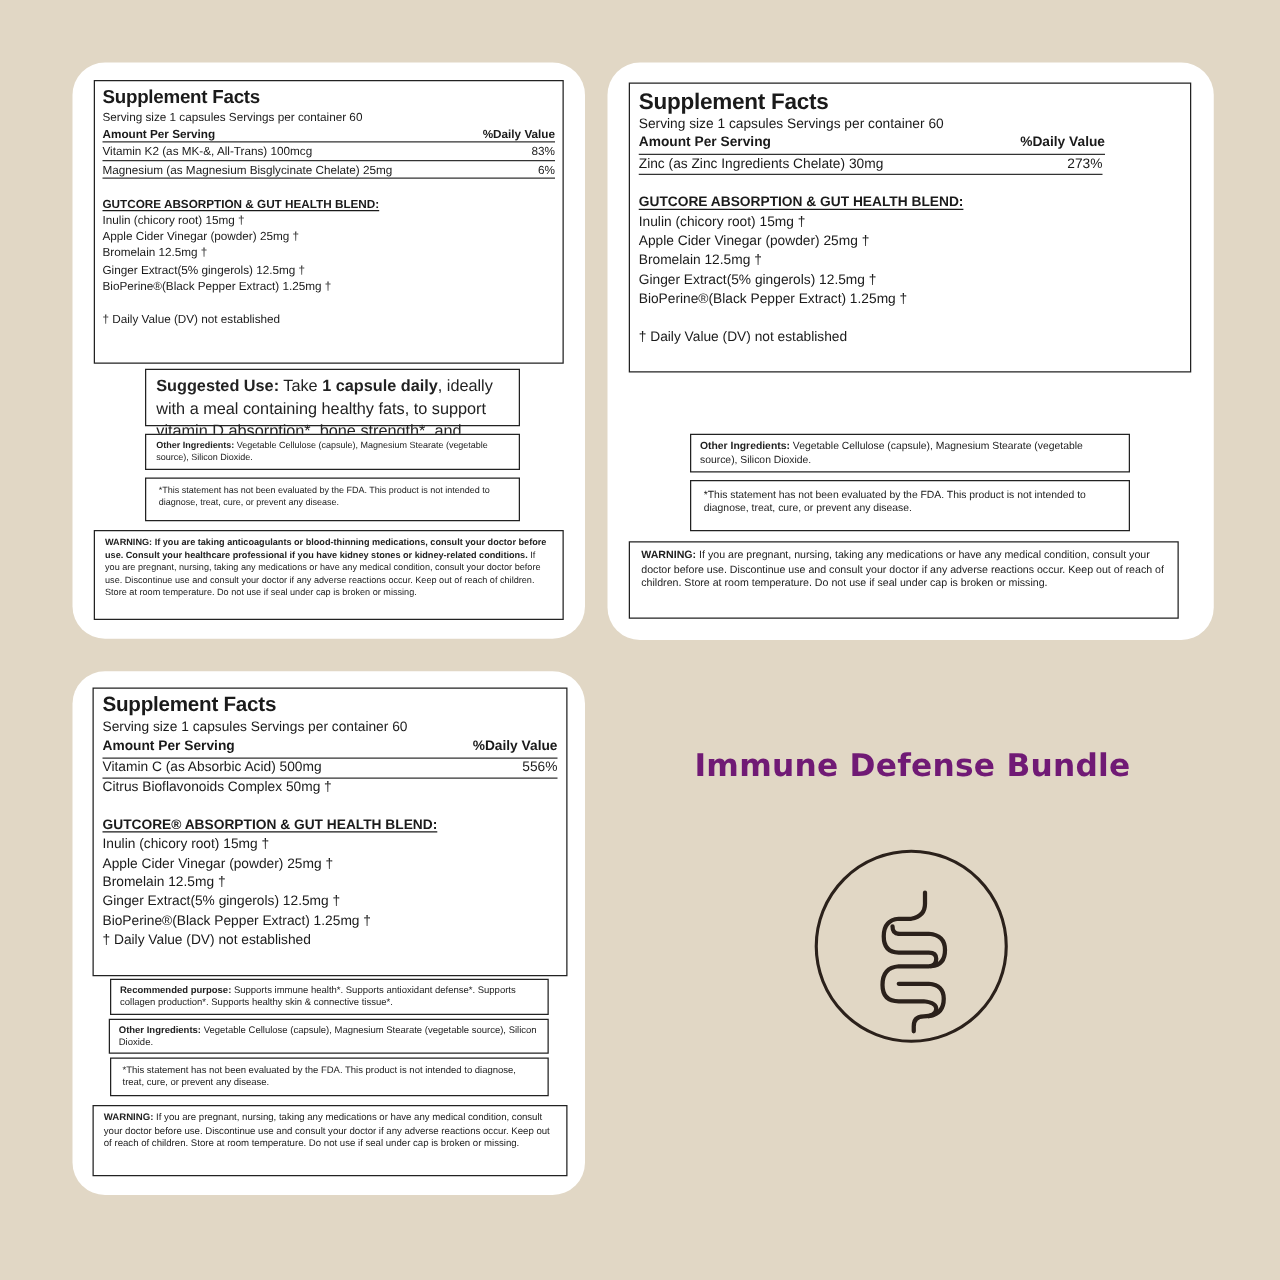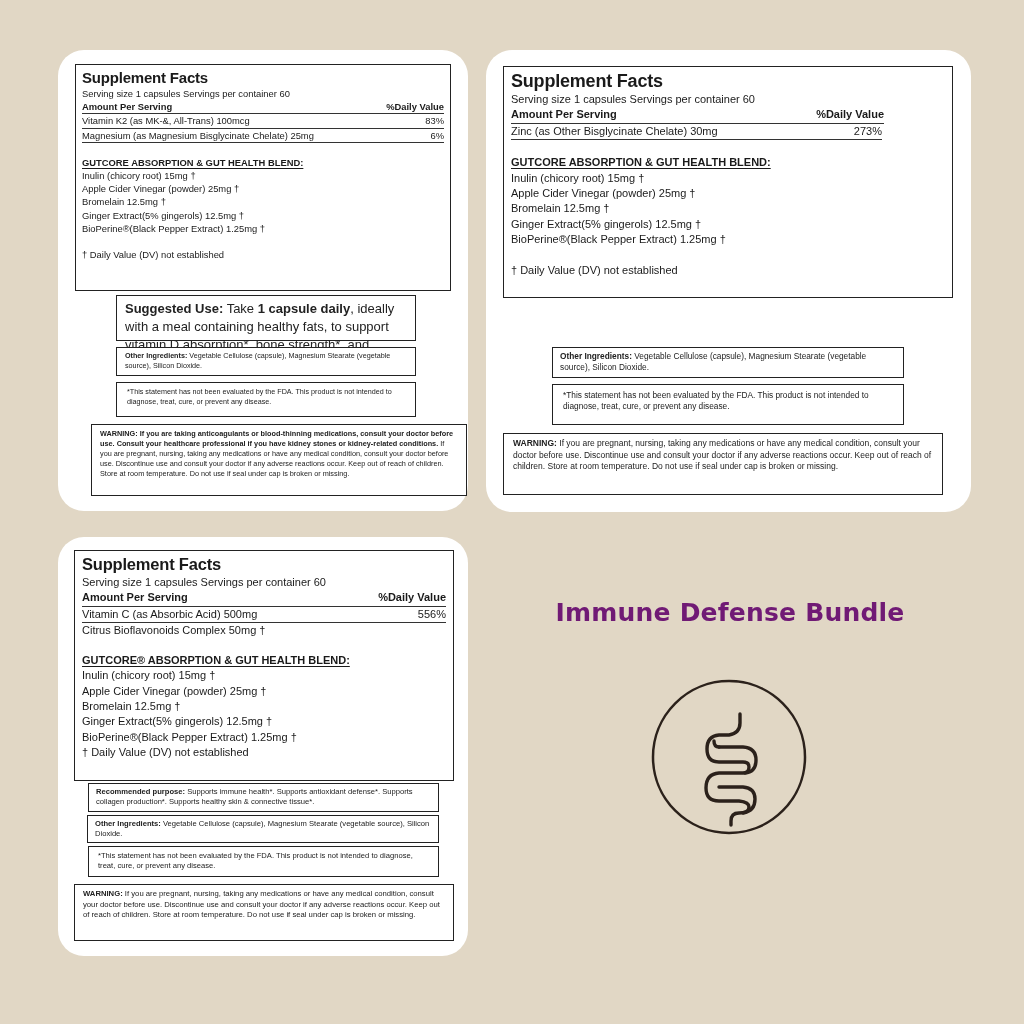--- a/index.html
+++ b/index.html
@@ -44,21 +44,21 @@
   }
   .note b { font-weight: bold; }
 
   
   #c1 { left: 58px; top: 50px; width: 410px; height: 461px; }
   #c1 .facts { left: 17px; top: 14px; width: 376px; height: 227px; padding: 3px 6px 0 6px; font-size: 9.4px; line-height: 13.2px; }
   #c1 .facts .title { font-size: 15px; line-height: 19px; }
   #c1 .n1 { left: 58px; top: 245px; width: 300px; height: 46px; font-size: 13px; padding: 4px 8px; }
   #c1 .n2 { left: 58px; top: 297px; width: 300px; height: 29px; font-size: 7.2px; padding: 3px 8px; }
   #c1 .n3 { left: 58px; top: 332px; width: 300px; height: 35px; font-size: 7.2px; padding: 4px 10px; }
-  #c1 .n4 { left: 33px; top: 374px; width: 376px; height: 72px; font-size: 7.3px; padding: 4px 8px; }
+  #c1 .n4 { left: 17px; top: 374px; width: 376px; height: 72px; font-size: 7.3px; padding: 4px 8px; }
 
   
   #c2 { left: 486px; top: 50px; width: 485px; height: 462px; }
   #c2 .facts { left: 17px; top: 16px; width: 450px; height: 232px; padding: 3px 7px 0 7px; font-size: 11px; line-height: 15.4px; }
   #c2 .facts .title { font-size: 18px; line-height: 22px; }
   #c2 .n1 { left: 66px; top: 254px; width: 350px; height: 38px; font-size: 8.3px; padding: 4px 8px; }
   #c2 .n2 { left: 66px; top: 297px; width: 352px; height: 31px; font-size: 8.3px; padding: 3px 7px; }
   #c2 .n3 { left: 66px; top: 334px; width: 352px; height: 41px; font-size: 8.3px; padding: 5px 10px; }
   #c2 .n4 { left: 17px; top: 383px; width: 440px; height: 62px; font-size: 8.5px; padding: 4px 9px; }
 
@@ -136,21 +136,21 @@
 
 <div class="card" id="c2">
   <div class="facts">
     <div class="title">Supplement Facts</div>
     <div class="plain u">Serving size 1 capsules Servings per container 60</div>
     <div class="row bold" style="width:373px">
       <span>Amount Per Serving</span>
       <span>%Daily Value</span>
     </div>
     <div class="row" style="width:371px">
-      <span>Zinc (as Other Bisglycinate Chelate) 30mg</span>
+      <span>Zinc (as Zinc Ingredients Chelate) 30mg</span>
       <span>273%</span>
     </div>
     <div class="spacer" style="height:15px"></div>
     <div class="blend-head">GUTCORE ABSORPTION &amp; GUT HEALTH BLEND:</div>
     <div class="plain u">Inulin (chicory root) 15mg  †</div>
     <div class="plain u">Apple Cider Vinegar (powder) 25mg  †</div>
     <div class="plain u">Bromelain 12.5mg †</div>
     <div class="plain u">Ginger Extract(5% gingerols) 12.5mg  †</div>
     <div class="plain u">BioPerine®(Black Pepper Extract) 1.25mg †</div>
     <div class="spacer" style="height:15px"></div>

